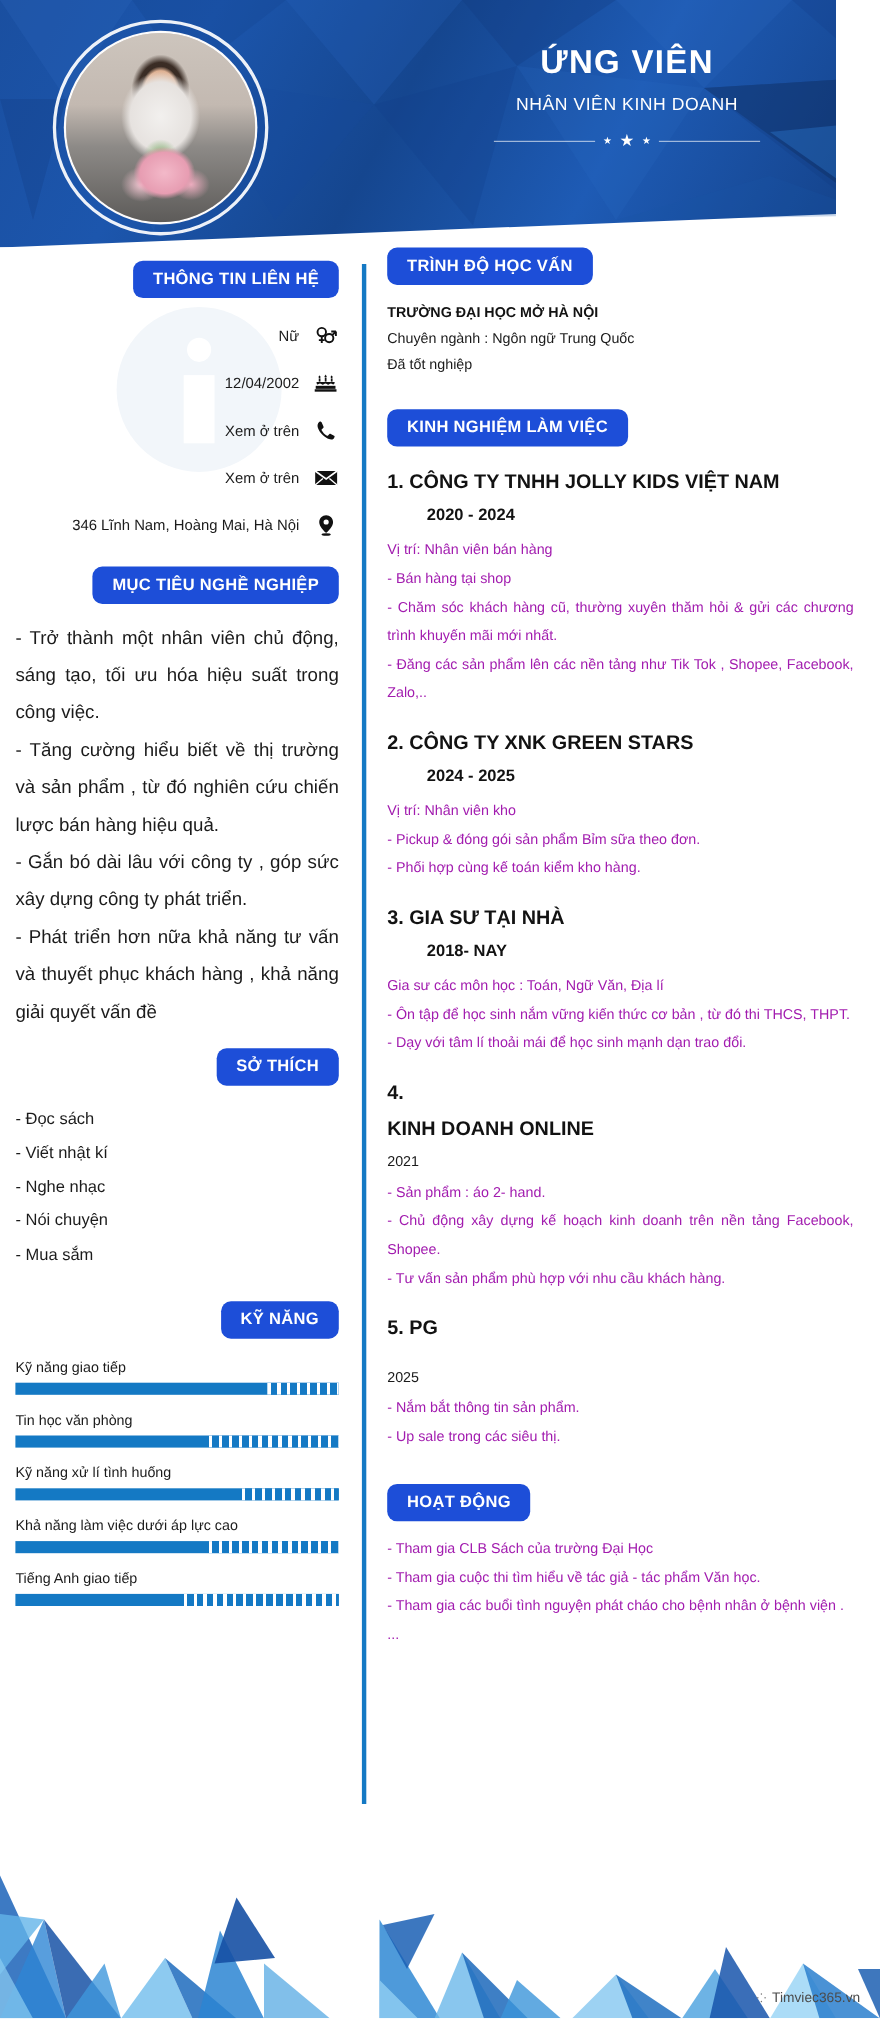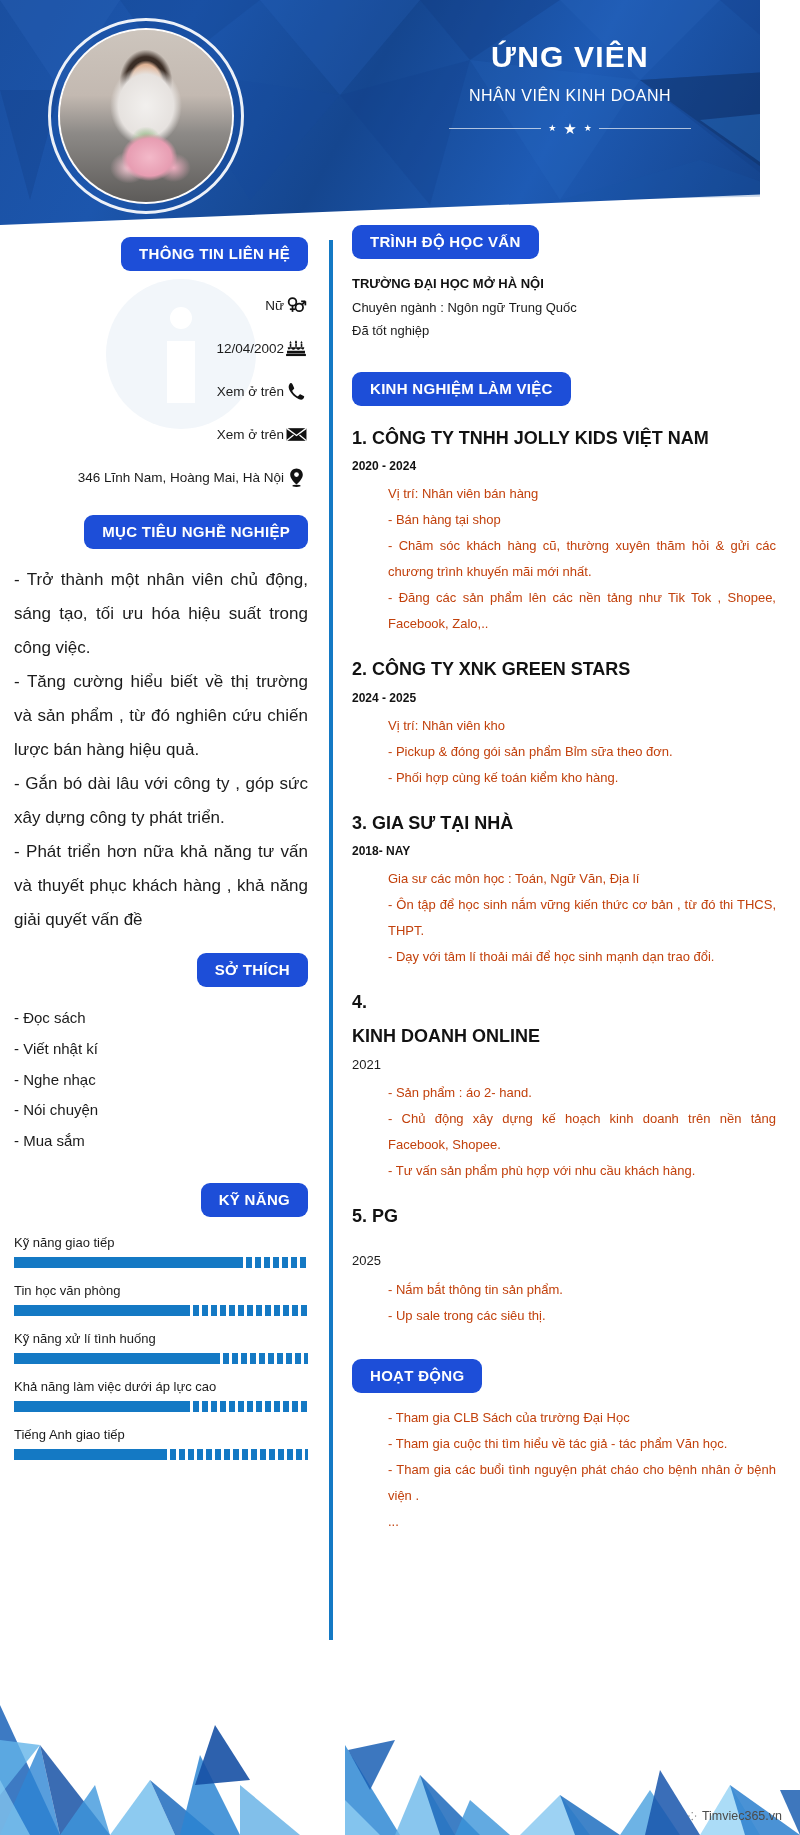--- a/index.html
+++ b/index.html
@@ -184,20 +184,21 @@
   }
   .contact-list {
     position: relative;
     z-index: 2;
     margin-top: 22px;
   }
   .contact-item {
     display: flex;
     align-items: center;
     justify-content: flex-end;
+    gap: 12px;
     margin-bottom: 19px;
     min-height: 24px;
   }
   .contact-text {
     font-size: 13.5px;
     color: #1b1b1b;
     text-align: right;
   }
   .contact-icon {
     width: 24px;
@@ -267,32 +268,32 @@
     line-height: 1.78;
   }
   .exp-item { margin-top: 16px; }
   .exp-title {
     font-size: 18px;
     font-weight: bold;
     color: #121212;
     line-height: 1.85;
   }
   .exp-date {
-    font-size: 12px;
+    font-size: 15px;
     font-weight: bold;
     color: #121212;
     line-height: 1.85;
+    margin-left: 36px;
   }
   .exp-lines { margin-top: 4px; }
   .exp-lines div {
     font-size: 13px;
-    color: #c2410c;
+    color: #a21caf;
     line-height: 2.0;
     text-align: justify;
-    margin-left: 36px;
   }
   .gap-lg { height: 26px; }
   .gap-md { height: 16px; }
 
   
   .footer {
     position: absolute;
     left: 0; bottom: 0;
     width: 800px; height: 300px;
     overflow: hidden;

